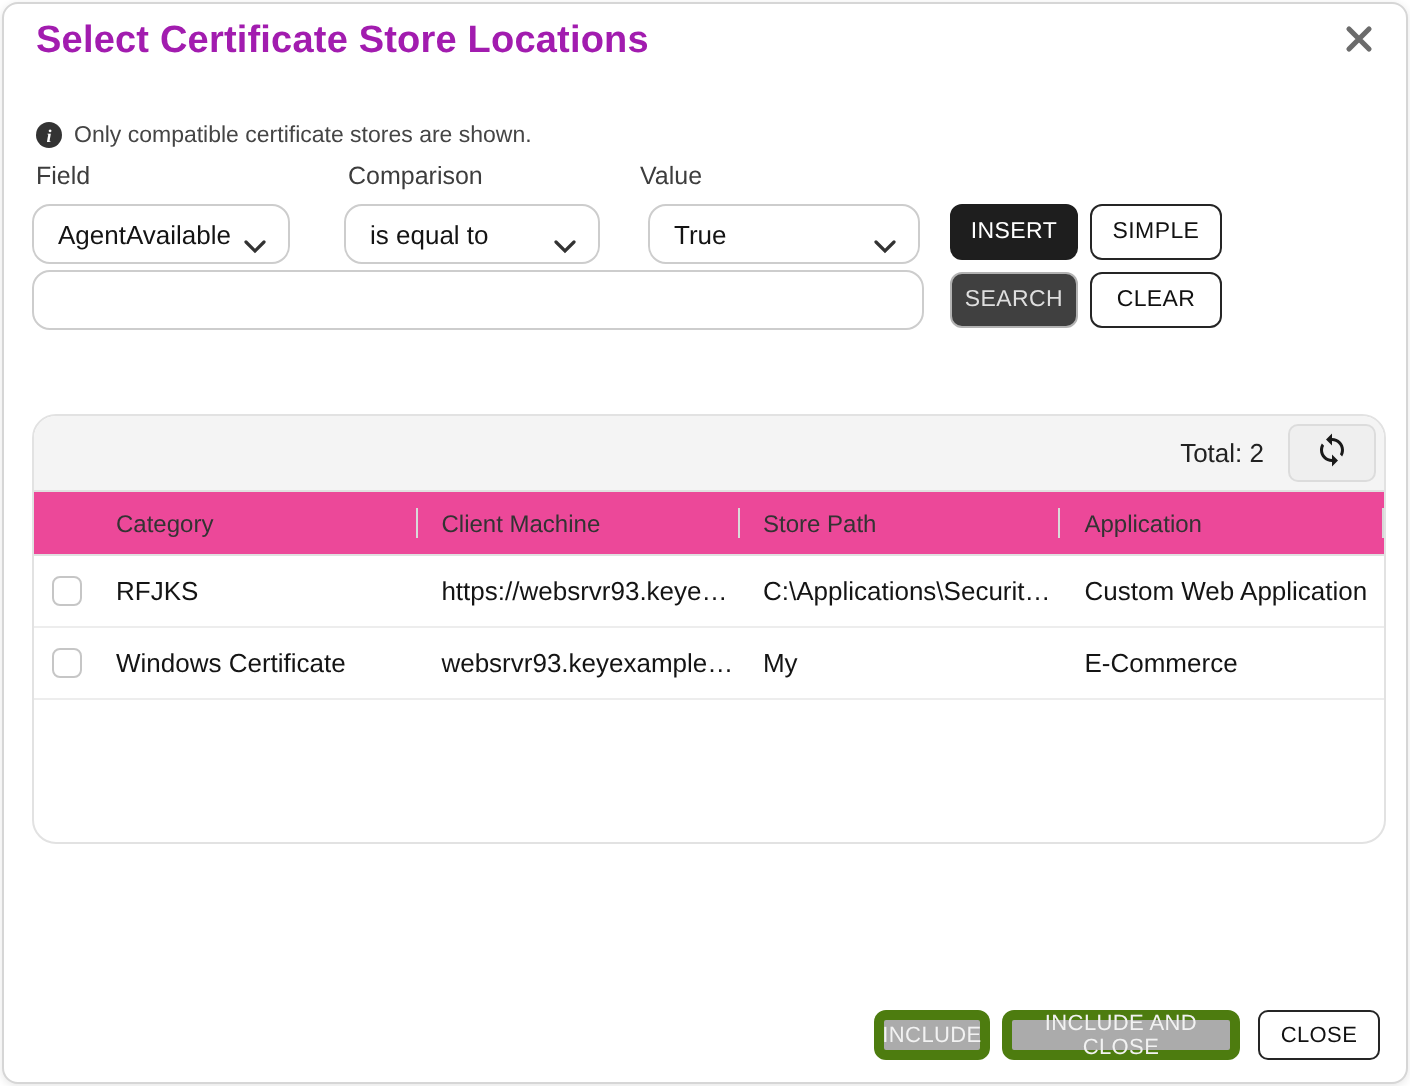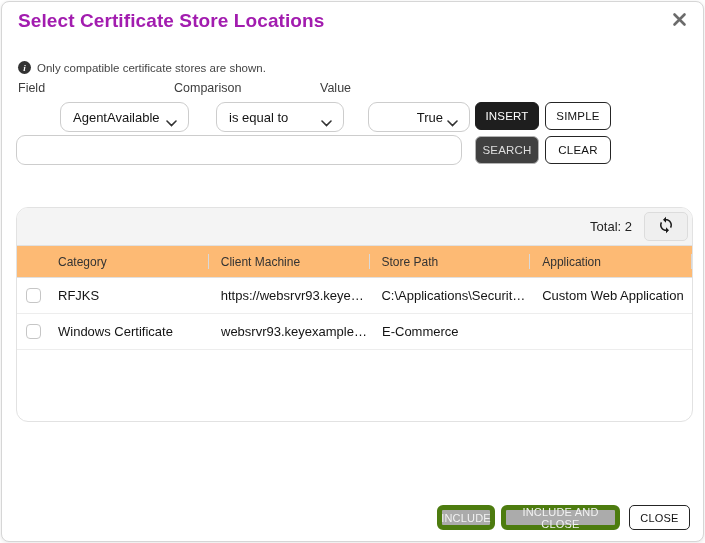--- a/index.html
+++ b/index.html
@@ -48,25 +48,24 @@
   .lbl-value { left: 318px; }
 
   .select {
     position: absolute; top: 100px; height: 30px;
     background: #fff;
     border: 1px solid #cdcdcd; border-radius: 9px;
     display: flex; align-items: center;
     padding: 0 26px 0 12px;
     font-size: 13px; color: #141414;
     cursor: pointer;
-    margin-left: 44px;
   }
   .sel-field { left: 14px; width: 129px; }
   .sel-comparison { left: 170px; width: 128px; }
-  .sel-value { left: 322px; width: 102px; justify-content: flex-end; }
+  .sel-value { left: 322px; width: 136px; }
   .select .chev { position: absolute; right: 11px; top: 12px; }
 
   .text-input {
     position: absolute; left: 14px; top: 133px;
     width: 446px; height: 30px;
     border: 1px solid #cdcdcd; border-radius: 9px;
     padding: 0 12px; font-size: 13px; color: #141414;
     font-family: "Liberation Sans", sans-serif;
     outline: none; background: #fff;
   }
@@ -104,21 +103,21 @@
   .total-label { font-size: 13px; color: #222; margin-right: 12px; }
   .refresh-btn {
     width: 44px; height: 29px;
     background: #efefef; border: 1px solid #dcdcdc; border-radius: 5px;
     display: flex; align-items: center; justify-content: center;
     cursor: pointer;
   }
 
   .grid-header {
     height: 32px; display: flex; align-items: center;
-    background: #fdba74; border-bottom: 1px solid #e0e0e0;
+    background: #ec4899; border-bottom: 1px solid #e0e0e0;
     font-size: 12px; color: #333;
   }
   .hcell { position: relative; height: 100%; display: flex; align-items: center; }
   .hc1 { width: 191px; padding-left: 41px; }
   .hc2 { width: 161px; padding-left: 13px; }
   .hc3 { width: 161px; padding-left: 13px; }
   .hc4 { width: 163px; padding-left: 13px; }
   .vsep {
     position: absolute; left: 0; top: 8px;
     width: 1px; height: 15px; background: #d9d9d9;
@@ -243,20 +242,21 @@
       <div class="cell c3">C:\Applications\Securit…</div>
       <div class="cell c4">Custom Web Application</div>
     </div>
 
     <div class="grid-row">
       <div class="cell c1">
         <span class="checkbox"></span>
         <span>Windows Certificate</span>
       </div>
       <div class="cell c2">websrvr93.keyexample…</div>
+      <div class="cell c3">My</div>
       <div class="cell c4">E-Commerce</div>
     </div>
 
   </div>
 
   <button class="btn btn-gray btn-include">INCLUDE</button>
   <button class="btn btn-gray btn-include-close">INCLUDE AND CLOSE</button>
   <button class="btn btn-outline btn-close">CLOSE</button>
 
 </div>

